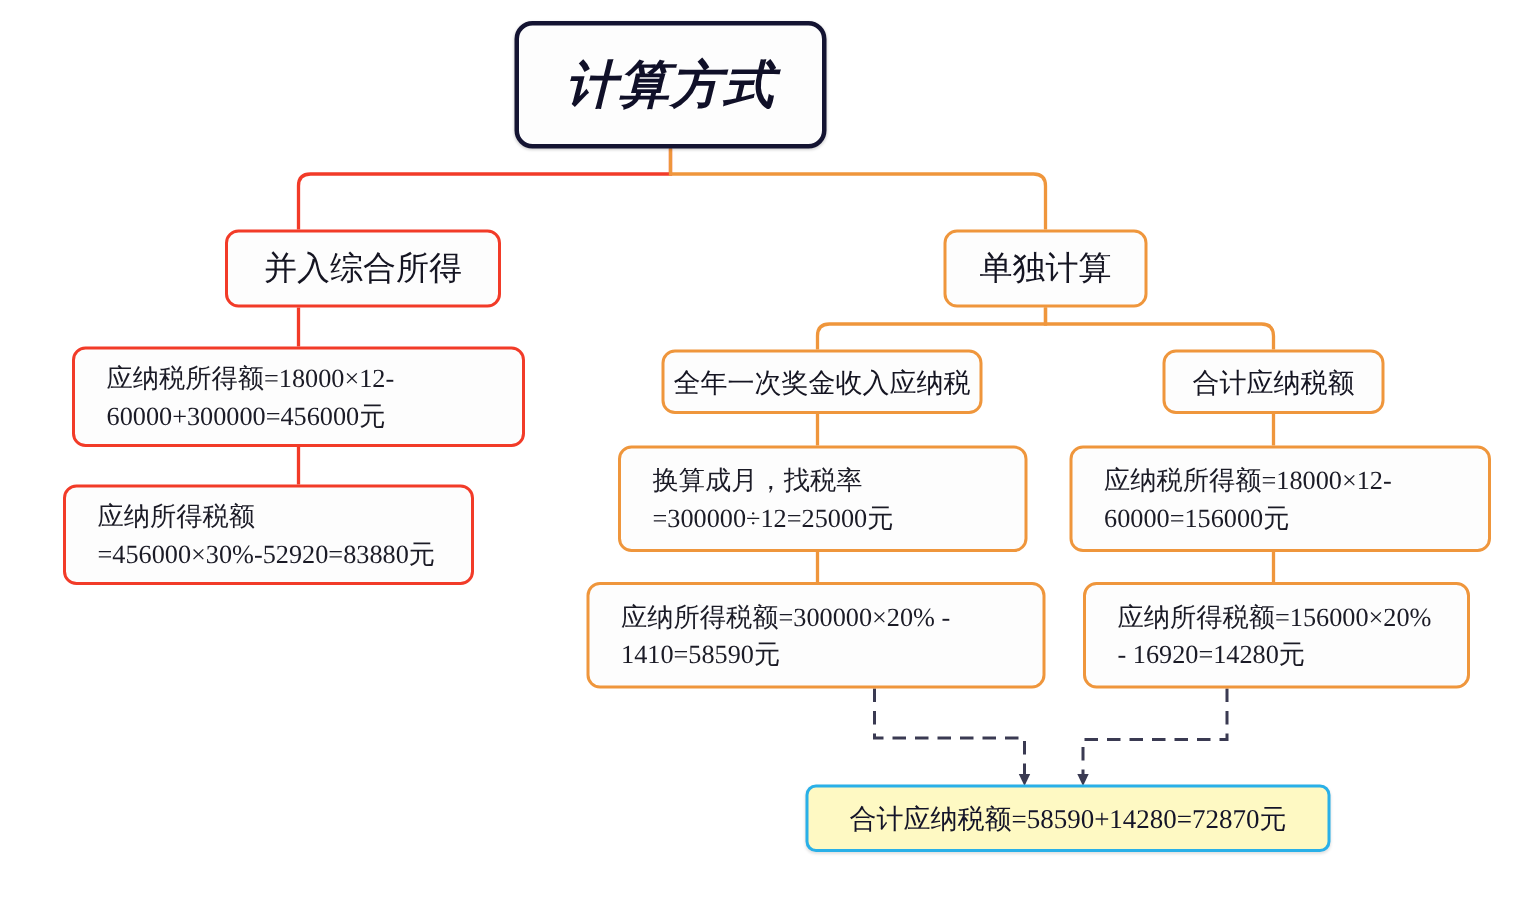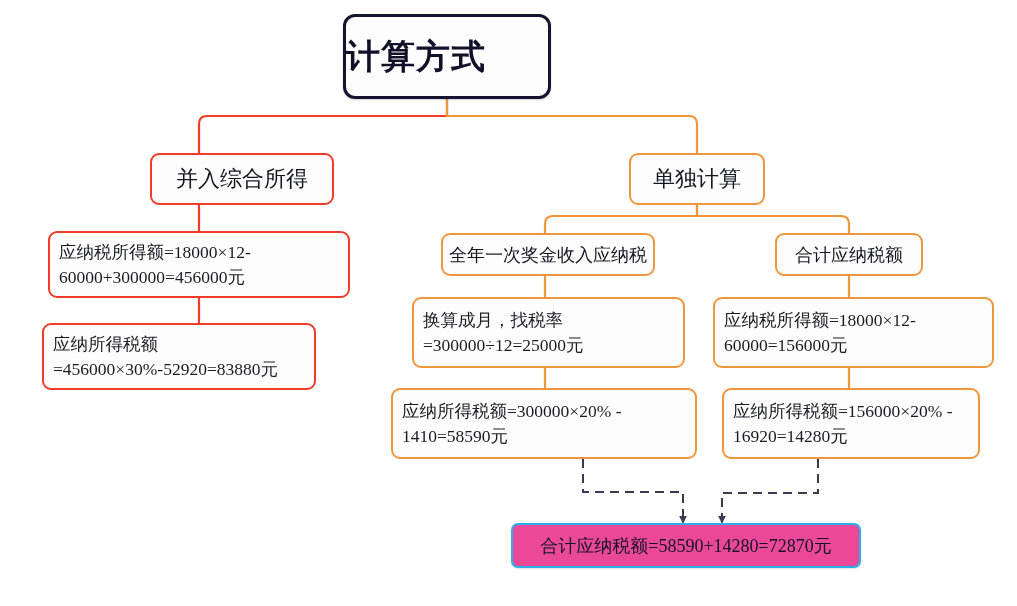--- a/index.html
+++ b/index.html
@@ -49,56 +49,58 @@
     justify-content: center;
     text-align: center;
     box-shadow: 0 1px 2px rgba(0,0,0,0.18);
   }
   .n-root .txt {
     font-family: "DejaVu Sans", sans-serif;
     font-weight: bold;
     font-size: 34px;
     color: #101028;
     letter-spacing: 1px;
-    text-align: left;
+    text-align: center;
+    font-style: italic;
   }
 
   
   .n-red {
     border-color: #f23b28;
     border-width: 2.2px;
     border-radius: 9px;
   }
   
   .n-orange {
     border-color: #ef963c;
     border-width: 2.2px;
     border-radius: 9px;
   }
   
   .n-blue {
     border-color: #29b0e8;
     border-width: 2.6px;
     border-radius: 7px;
-    background: #ec4899;
+    background: #fef9c3;
     justify-content: flex-end;
     text-align: center;
     box-shadow: 0 1px 2px rgba(0,0,0,0.12);
+    margin-left: 26px;
   }
 
   .title-node .txt {
     font-size: 22px;
     color: #151522;
     text-align: center;
   }
   .formula-node .txt {
     font-size: 17.5px;
     line-height: 1.42;
     color: #1b1b26;
-    padding: 0 9px;
+    padding: 0 21px;
   }
   .sum-node .txt {
     font-size: 18px;
     color: #141428;
     text-align: center;
   }
 </style>
 </head>
 <body>
 

